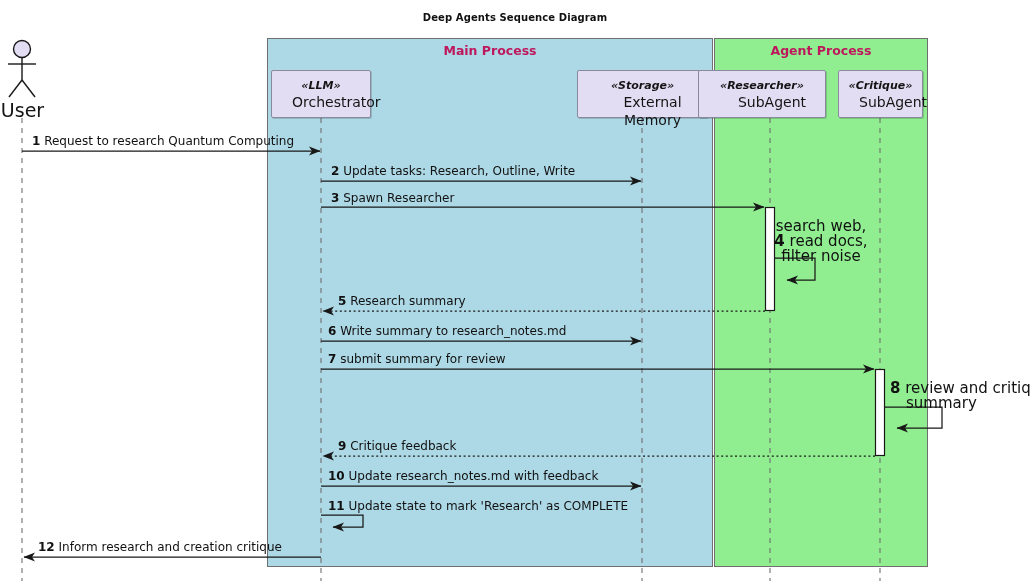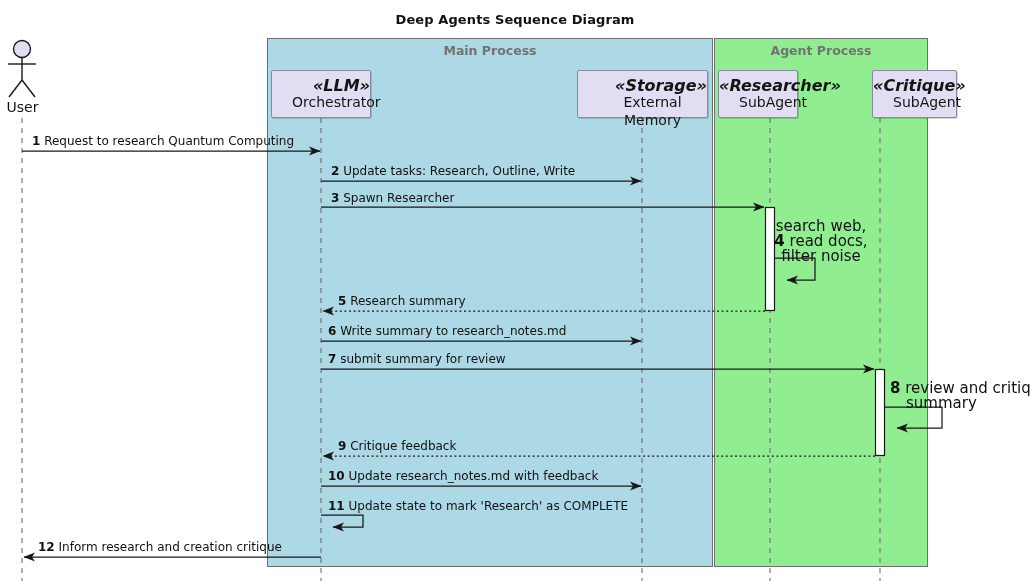--- a/index.html
+++ b/index.html
@@ -24,62 +24,61 @@
     top: 0;
     width: 1030px;
     height: 581px;
   }
   .diagram-title {
     position: absolute;
     left: 0;
     top: 12px;
     width: 1030px;
     text-align: center;
-    font-size: 13px;
+    font-size: 10px;
     font-weight: bold;
     color: #111111;
     letter-spacing: 0.1px;
   }
   .box-title {
     position: absolute;
     text-align: center;
     font-size: 12.5px;
     font-weight: bold;
-    color: #737373;
+    color: #be185d;
   }
   .participant {
     position: absolute;
     box-sizing: border-box;
     background: #E2DDF2;
     border: 1px solid #8a8a9e;
     border-radius: 2px;
     text-align: center;
     padding-top: 7px;
     box-shadow: 1px 1px 0 rgba(0,0,0,0.16);
   }
   .participant .stereo {
     display: block;
-    font-size: 16px;
+    font-size: 11px;
     font-style: italic;
     font-weight: bold;
     color: #141414;
     line-height: 15px;
-    text-align: right;
   }
   .participant .pname {
     display: block;
     font-size: 14px;
     color: #141414;
     line-height: 18px;
     margin-left: 20px;
   }
   .actor-label {
     position: absolute;
     text-align: center;
-    font-size: 14px;
+    font-size: 19px;
     color: #141414;
   }
   .msg-label {
     position: absolute;
     font-size: 12px;
     color: #111111;
     white-space: nowrap;
     line-height: 14px;
   }
   .msg-label .num {
@@ -181,26 +180,26 @@
   <div class="participant" style="left:271px; top:70px; width:100px; height:48px;">
     <span class="stereo">«LLM»</span>
     <span class="pname">Orchestrator</span>
   </div>
 
   <div class="participant" style="left:577px; top:70px; width:131px; height:48px;">
     <span class="stereo">«Storage»</span>
     <span class="pname">External Memory</span>
   </div>
 
-  <div class="participant" style="left:718px; top:70px; width:80px; height:48px;">
+  <div class="participant" style="left:698px; top:70px; width:128px; height:48px;">
     <span class="stereo">«Researcher»</span>
     <span class="pname">SubAgent</span>
   </div>
 
-  <div class="participant" style="left:872px; top:70px; width:85px; height:48px;">
+  <div class="participant" style="left:838px; top:70px; width:85px; height:48px;">
     <span class="stereo">«Critique»</span>
     <span class="pname">SubAgent</span>
   </div>
 
   <div class="msg-label" style="left:32px; top:134px;">
     <span class="num">1</span>
     <span>Request to research Quantum Computing</span>
   </div>
 
   <div class="msg-label" style="left:331px; top:164px;">

